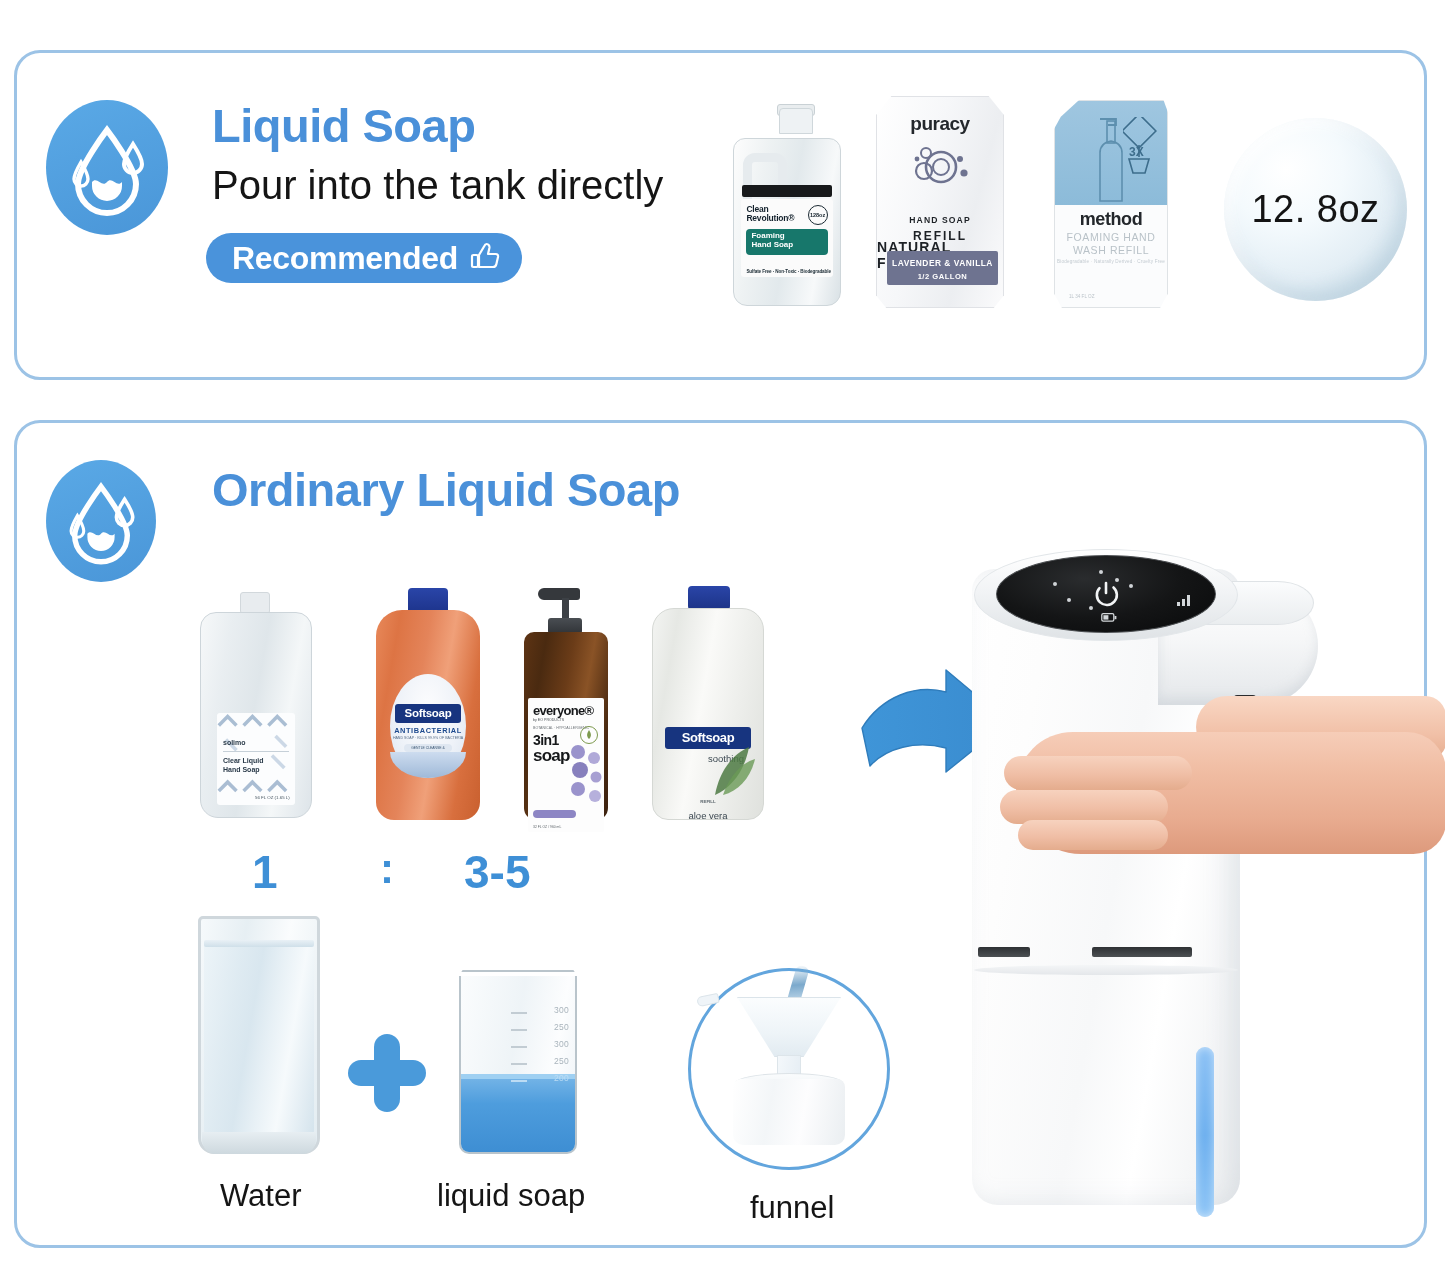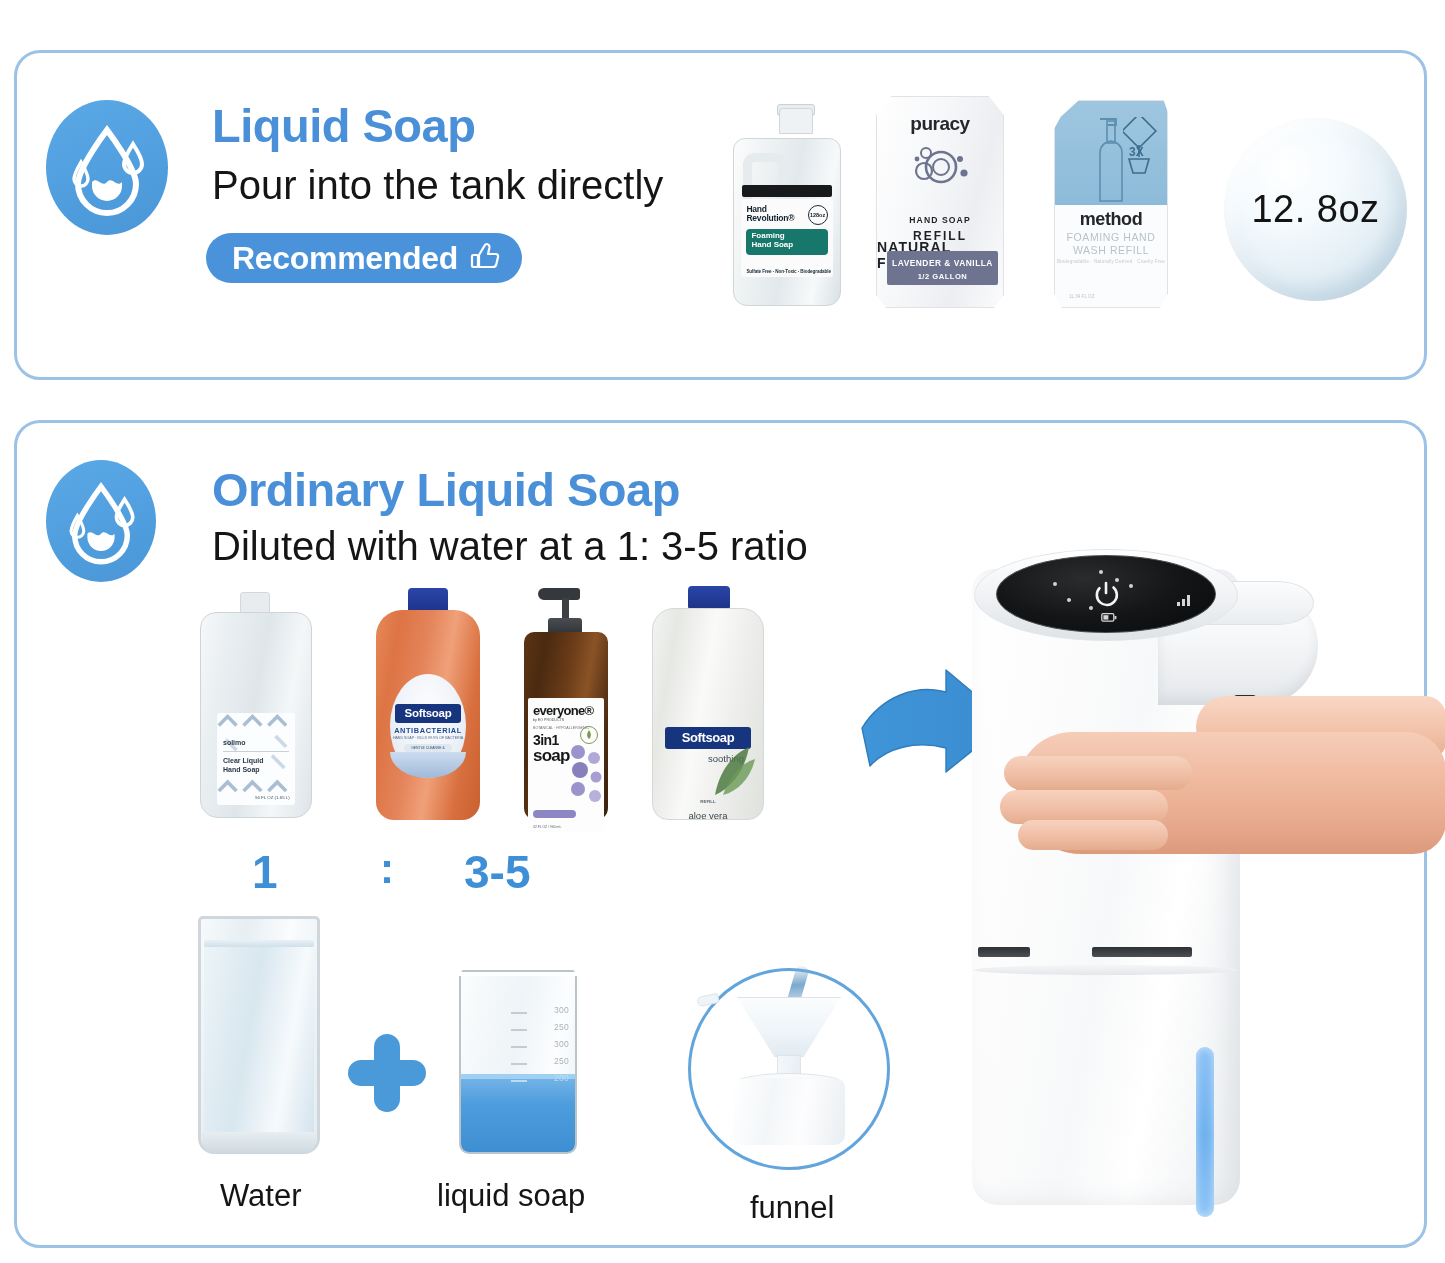--- a/index.html
+++ b/index.html
@@ -543,21 +543,21 @@
   </div>
 
   <div class="prod" id="prod-clean-revolution">
     <div class="jug-cap"></div>
     <div class="jug-neck"></div>
     <div class="jug-body">
       <div class="jug-handle"></div>
       <div class="cr-topband"></div>
       <div class="cr-label">
         <div class="cr-brand">
-          <span>Hand</span><br>
+          <span>Clean</span><br>
           <span>Revolution®</span>
         </div>
         <div class="cr-oz">128oz</div>
         <div class="cr-green">
           <span>Foaming</span><br>
           <span>Hand Soap</span>
         </div>
         <div class="cr-foot">Sulfate Free  ·  Non-Toxic  ·  Biodegradable</div>
       </div>
     </div>
@@ -622,21 +622,20 @@
   <div class="droplet-badge" id="droplet-2">
     <svg width="78" height="88" viewBox="0 0 86 96" aria-hidden="true">
       <path d="M43 10 C 43 10, 72 48, 72 64 A 29 29 0 0 1 14 64 C 14 48, 43 10, 43 10 Z" fill="none" stroke="#ffffff" stroke-width="6"></path>
       <path d="M28 62 C 33 56, 38 68, 43 62 C 48 56, 53 68, 58 62 L 58 66 A 15 15 0 0 1 28 66 Z" fill="#ffffff"></path>
       <path d="M69 24 C 69 24, 78 38, 78 44 A 9 9 0 0 1 60 44 C 60 38, 69 24, 69 24 Z" fill="none" stroke="#ffffff" stroke-width="4"></path>
       <path d="M17 42 C 17 42, 24 54, 24 59 A 7 7 0 0 1 10 59 C 10 54, 17 42, 17 42 Z" fill="none" stroke="#ffffff" stroke-width="3.4"></path>
     </svg>
   </div>
 
   <div class="title-blue" id="title-2">Ordinary Liquid Soap</div>
-  <div class="subtitle-dark" id="subtitle-2">Diluted with water at a 1: 3-5 ratio</div>
 
   <div class="prod" id="bot-solimo">
     <div class="sol-neck"></div>
     <div class="sol-body">
       <div class="sol-label">
         <svg class="sol-chev" viewBox="0 0 88 92" preserveAspectRatio="none" aria-hidden="true">
           <g stroke="#9cb3cc" stroke-width="4" fill="none">
             <path d="M2 14 L12 4 L22 14"></path>
               <path d="M30 14 L40 4 L50 14"></path>
               <path d="M58 14 L68 4 L78 14"></path>

